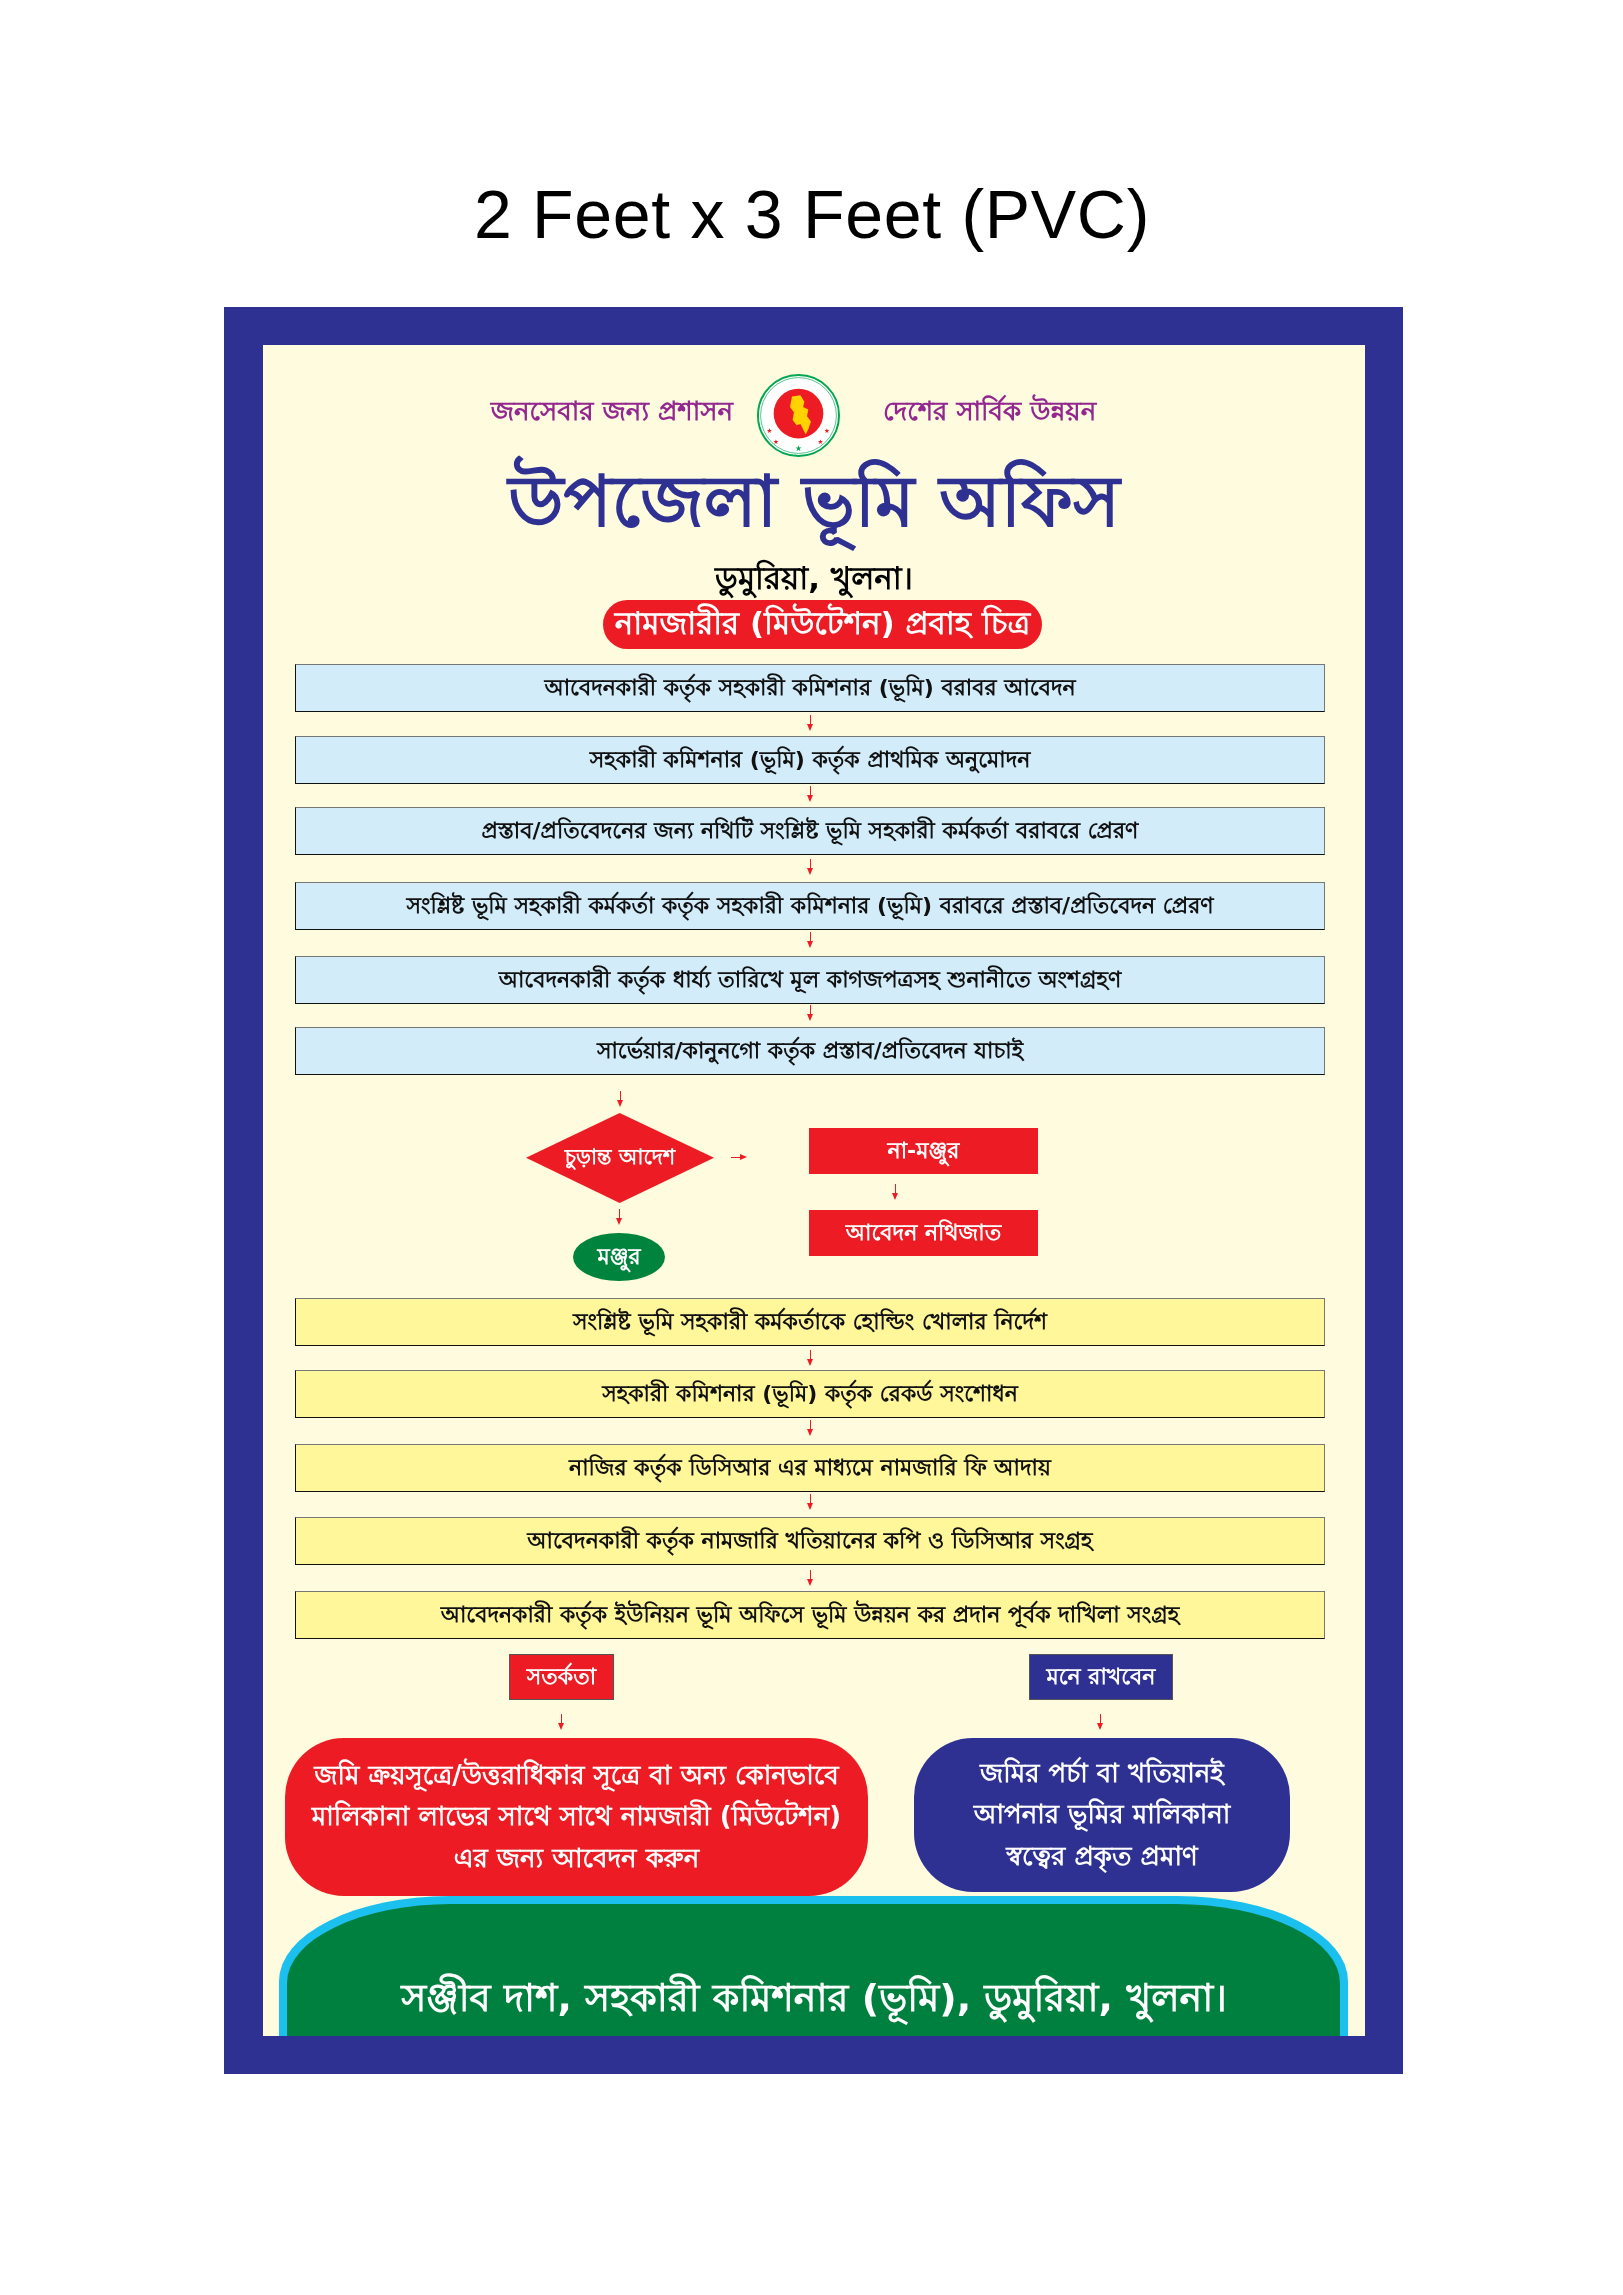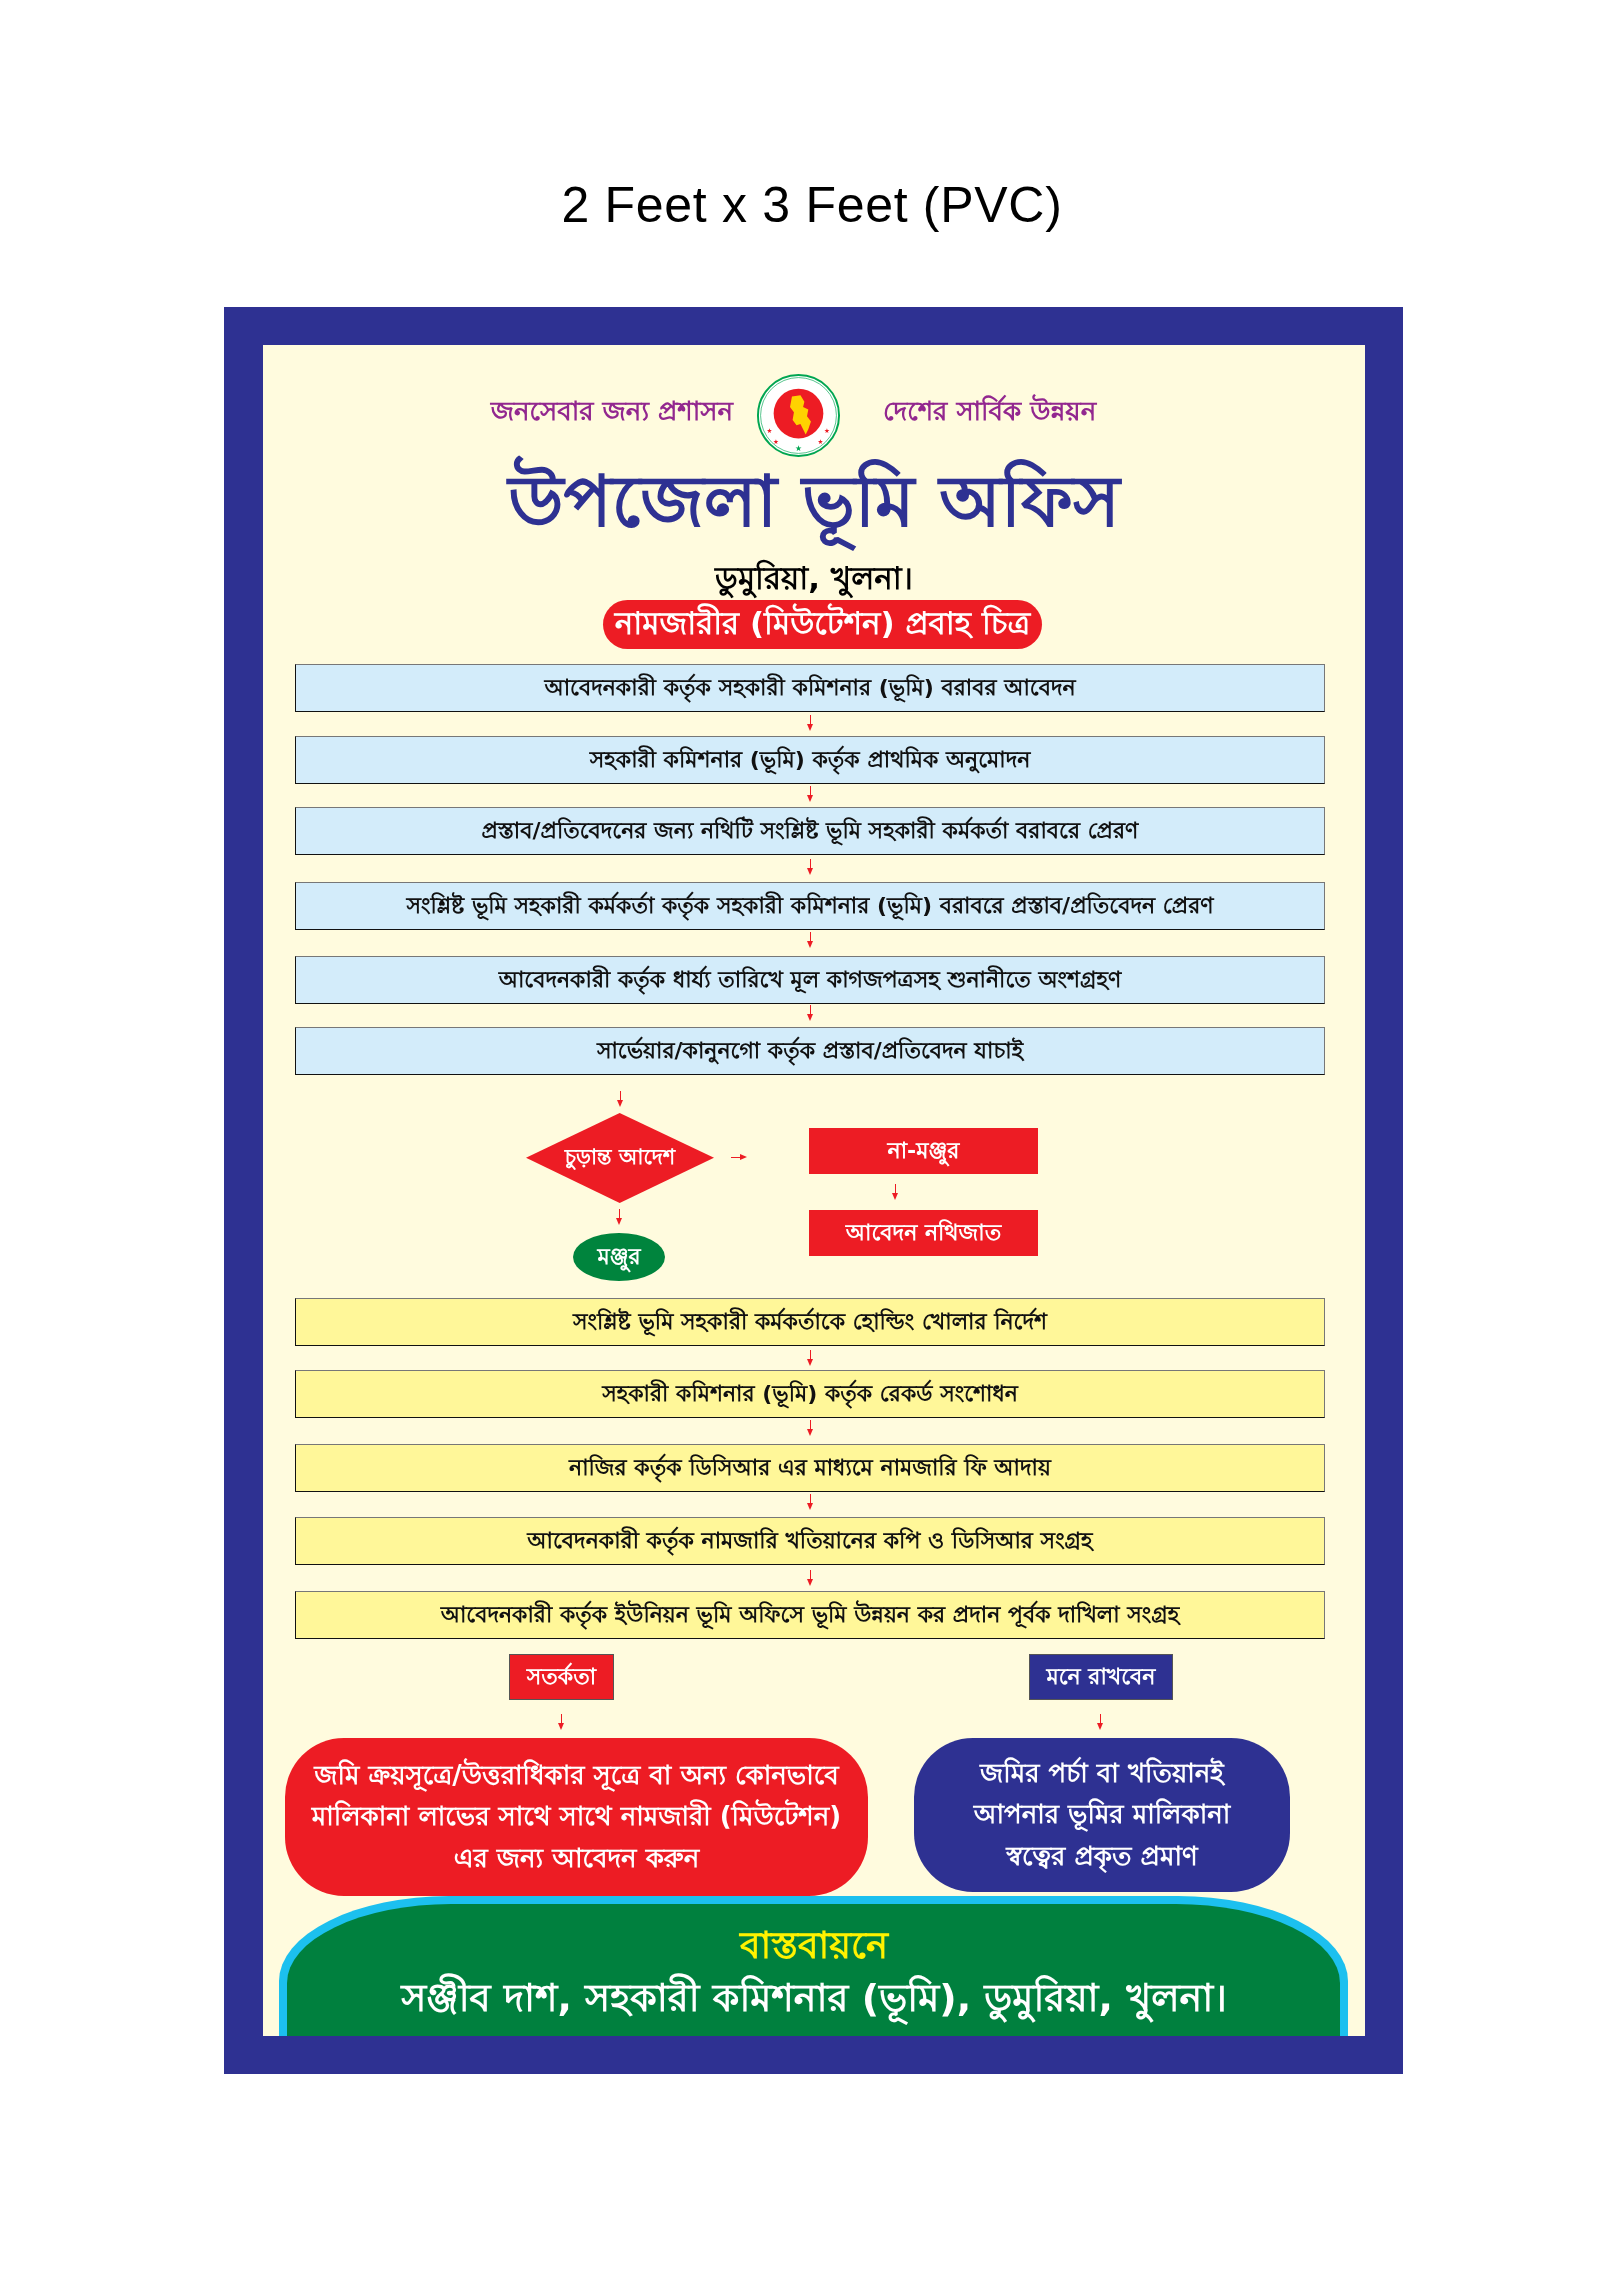--- a/index.html
+++ b/index.html
@@ -1,20 +1,20 @@
 <!DOCTYPE html>
 <html style="font-size:10.5px"><head>
 <meta charset="utf-8">
 <style>
   html, body { margin:0; padding:0; }
   body { width:1624px; height:2295px; background:#ffffff; position:relative; overflow:hidden;
          font-family:"DejaVu Sans", sans-serif; }
   .abs { position:absolute; }
   .caption { left:0; width:1624px; top:180px; text-align:center; font-family:"Liberation Sans", sans-serif;
-             font-size:50px; color:#000; line-height:1; letter-spacing:0.7px; }
+             font-size:68px; color:#000; line-height:1; letter-spacing:0.7px; }
   .frame { left:224px; top:307px; width:1179px; height:1767px; background:#2e3192; }
   .panel { left:39px; top:38px; width:1102px; height:1691px; background:#fffbde; overflow:hidden; }
 
   .tagline { top:46px; font-size:26px; color:#92278f; font-weight:bold; white-space:nowrap; }
   .tag-left { right:632px; text-align:right; }
   .tag-right { left:620px; }
   .emblem { left:493px; top:27.5px; width:85px; height:85px; }
 
   .title { left:0; width:100%; top:111px; text-align:center; font-size:71px; font-weight:bold; color:#2e3192; line-height:1.3; }
   .subtitle { left:0; width:100%; top:209px; text-align:center; font-size:31px; font-weight:bold; color:#000; }
@@ -165,18 +165,17 @@
     <div class="abs note" style="left:651px;top:1393px;width:376px;height:154px;background:#2e3192">
       <div>
         <div>জমির পর্চা বা খতিয়ানই</div>
         <div>আপনার ভূমির মালিকানা</div>
         <div>স্বত্বের প্রকৃত প্রমাণ</div>
       </div>
     </div>
 
     <div class="abs banner-outer"></div>
     <div class="abs banner-inner"></div>
-    <div class="abs banner-kicker">বাস্তবায়নে</div>
     <div class="abs banner-name">সঞ্জীব দাশ, সহকারী কমিশনার (ভূমি), ডুমুরিয়া, খুলনা।</div>
 
   </div>
 </div>
 
 
 </body></html>

